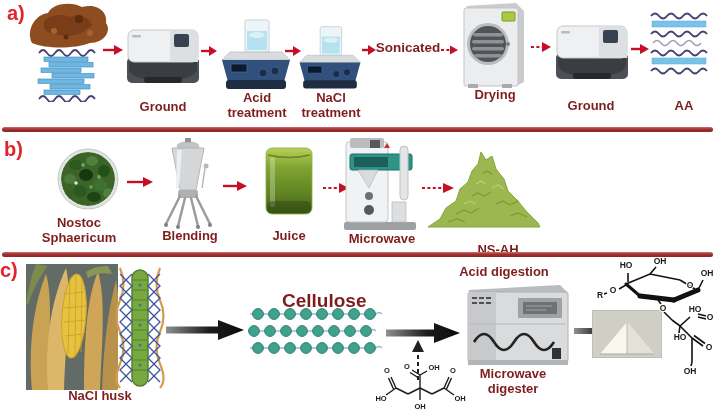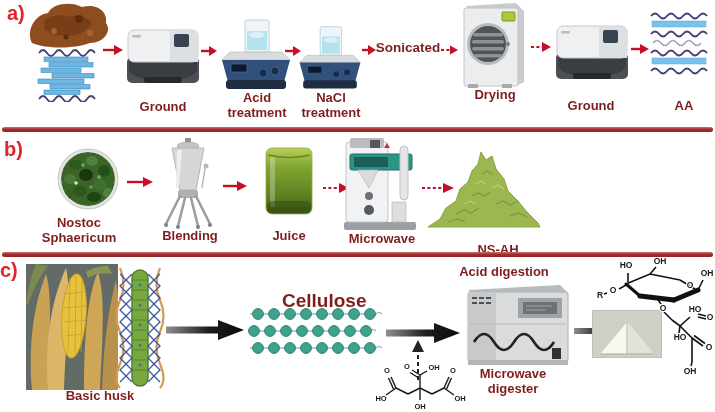--- a/index.html
+++ b/index.html
@@ -337,21 +337,21 @@
       <circle cx="28" cy="81" r="1.6"></circle>
         <circle cx="28" cy="101" r="1.6"></circle>
     </g>
     <g stroke="#3a55a0" stroke-width="1.3" fill="none">
       <path d="M20,10 L8,22 L20,34 L8,46 L20,58 L8,70 L20,82 L8,94 L20,106 L8,118"></path>
       <path d="M8,10 L20,22 L8,34 L20,46 L8,58 L20,70 L8,82 L20,94 L8,106 L20,118"></path>
       <path d="M36,10 L48,22 L36,34 L48,46 L36,58 L48,70 L36,82 L48,94 L36,106 L48,118"></path>
       <path d="M48,10 L36,22 L48,34 L36,46 L48,58 L36,70 L48,82 L36,94 L48,106 L36,118"></path>
     </g>
   </svg>
-  <div class="lbl" style="left:52px;top:389px;width:96px">Basic husk</div>
+  <div class="lbl" style="left:52px;top:389px;width:96px">NaCl husk</div>
 
   <svg class="abs" style="left:166px;top:317px" width="78" height="26" viewBox="0 0 78 26">
     <polygon points="0,9.5 52,9.5 52,3 78,13 52,23 52,16.5 0,16.5" fill="url(#gb)"></polygon>
   </svg>
 
   <div class="lbl" style="left:282px;top:290px;width:62px;font-size:19px">Cellulose</div>
   <svg class="abs" style="left:248px;top:306px" width="140" height="52" viewBox="0 0 140 52">
     <g stroke="#9fb6c8" stroke-width="1.4" fill="none">
       <line x1="2" y1="8" x2="128" y2="8"></line>
         <path d="M128,8 q3,-3 6,0"></path>

